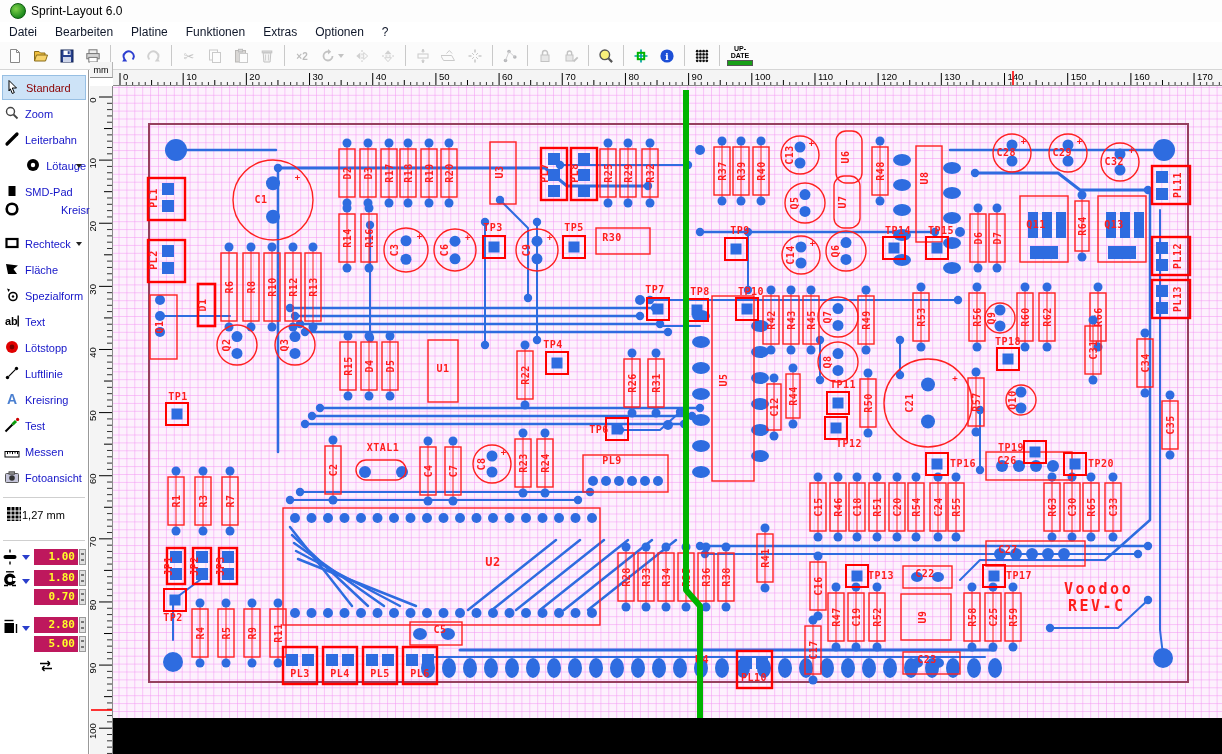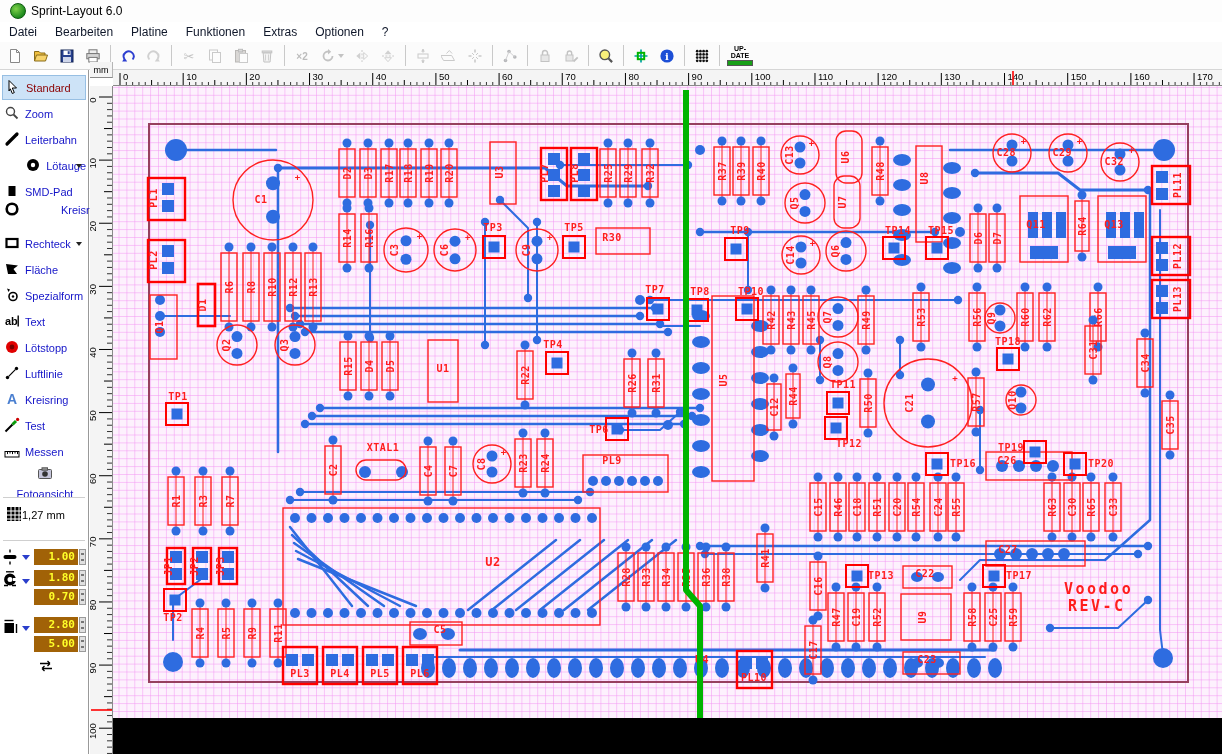--- a/index.html
+++ b/index.html
@@ -22,21 +22,21 @@
   .update-btn .l{font-size:7px;font-weight:bold;color:#000;line-height:7px;}
   .update-btn .bar{width:24px;height:4px;background:#18a018;border:1px solid #555;margin-top:1px;}
   
   .sidebar{left:0;top:70px;width:89px;height:684px;background:#fff;border-right:1px solid #999;box-sizing:border-box;padding-left:40px;}
   .tool{position:absolute;left:2px;width:84px;height:25px;display:flex;align-items:center;gap:5px;font-size:11px;color:#1414c8;box-sizing:border-box;padding-left:2px;}
   .tool .lbl{white-space:nowrap;}
   .tool.selected{background:#cde3f7;border:1px solid #97bfe3;color:#8b0000;}
   .tool .dd{position:absolute;right:4px;width:0;height:0;border-left:3.5px solid transparent;border-right:3.5px solid transparent;border-top:4px solid #222;}
   .sep-h{position:absolute;left:3px;width:82px;height:1px;background:#cfcfcf;}
   .grid-row{position:absolute;left:6px;display:flex;align-items:center;font-size:11px;color:#000;}
-  .wfield{position:absolute;width:44px;height:16px;background:#a16207;color:#ffff29;font-size:11px;font-weight:bold;text-align:right;line-height:16px;padding-right:3px;box-sizing:border-box;font-family:"DejaVu Sans Mono",monospace;}
+  .wfield{position:absolute;width:44px;height:16px;background:#be185d;color:#ffff29;font-size:11px;font-weight:bold;text-align:right;line-height:16px;padding-right:3px;box-sizing:border-box;font-family:"DejaVu Sans Mono",monospace;}
   .wspin{position:absolute;width:7px;height:16px;background:#e0e0e0;border:1px solid #9a9a9a;box-sizing:border-box;}
   .wspin:before{content:"";position:absolute;left:1px;top:3px;width:3px;height:2px;background:#777;}
   .wspin:after{content:"";position:absolute;left:1px;top:9px;width:3px;height:2px;background:#777;}
   .wdd{position:absolute;width:0;height:0;border-left:4px solid transparent;border-right:4px solid transparent;border-top:5px solid #2a3ecb;}
   .wicon{position:absolute;}
   
   .corner{left:90px;top:62px;width:23px;height:16px;background:#f4f4f4;border-bottom:1px solid #8a8a8a;border-right:1px solid #b5b5b5;font-size:9px;color:#000;display:flex;align-items:center;justify-content:center;box-sizing:border-box;}
   .hruler{left:113px;top:70px;}
   .vruler{left:90px;top:86px;}
   svg text{user-select:none;}
@@ -340,21 +340,21 @@
         </svg></span>
       <span class="lbl">Test</span>
     </div>
     <div class="tool" style="top: 369px;">
       <span><svg width="16" height="16" viewBox="0 0 16 16">
           <rect x="1" y="8.5" width="14" height="5.5" fill="#fff" stroke="#000"></rect>
           <path d="M3.5 8.5v2.6M6 8.5v2M8.5 8.5v2.6M11 8.5v2M13.5 8.5v2.6" stroke="#000"></path>
         </svg></span>
       <span class="lbl">Messen</span>
     </div>
-    <div class="tool" style="top: 395px; flex-direction: column;">
+    <div class="tool" style="top: 395px;">
       <span><svg width="16" height="16" viewBox="0 0 16 16">
           <rect x="1.5" y="4.5" width="13" height="9" rx="1" fill="#c5c5da" stroke="#555"></rect>
           <circle cx="8" cy="9" r="2.8" fill="#333"></circle>
           <rect x="5" y="2.8" width="5.5" height="2.4" fill="#999" stroke="#555"></rect>
         </svg></span>
       <span class="lbl">Fotoansicht</span>
     </div>
     <div class="sep-h" style="top: 427px;"></div>
     <div class="sep-h" style="top: 470px;"></div>
     <div class="grid-row" style="top: 436px;">

